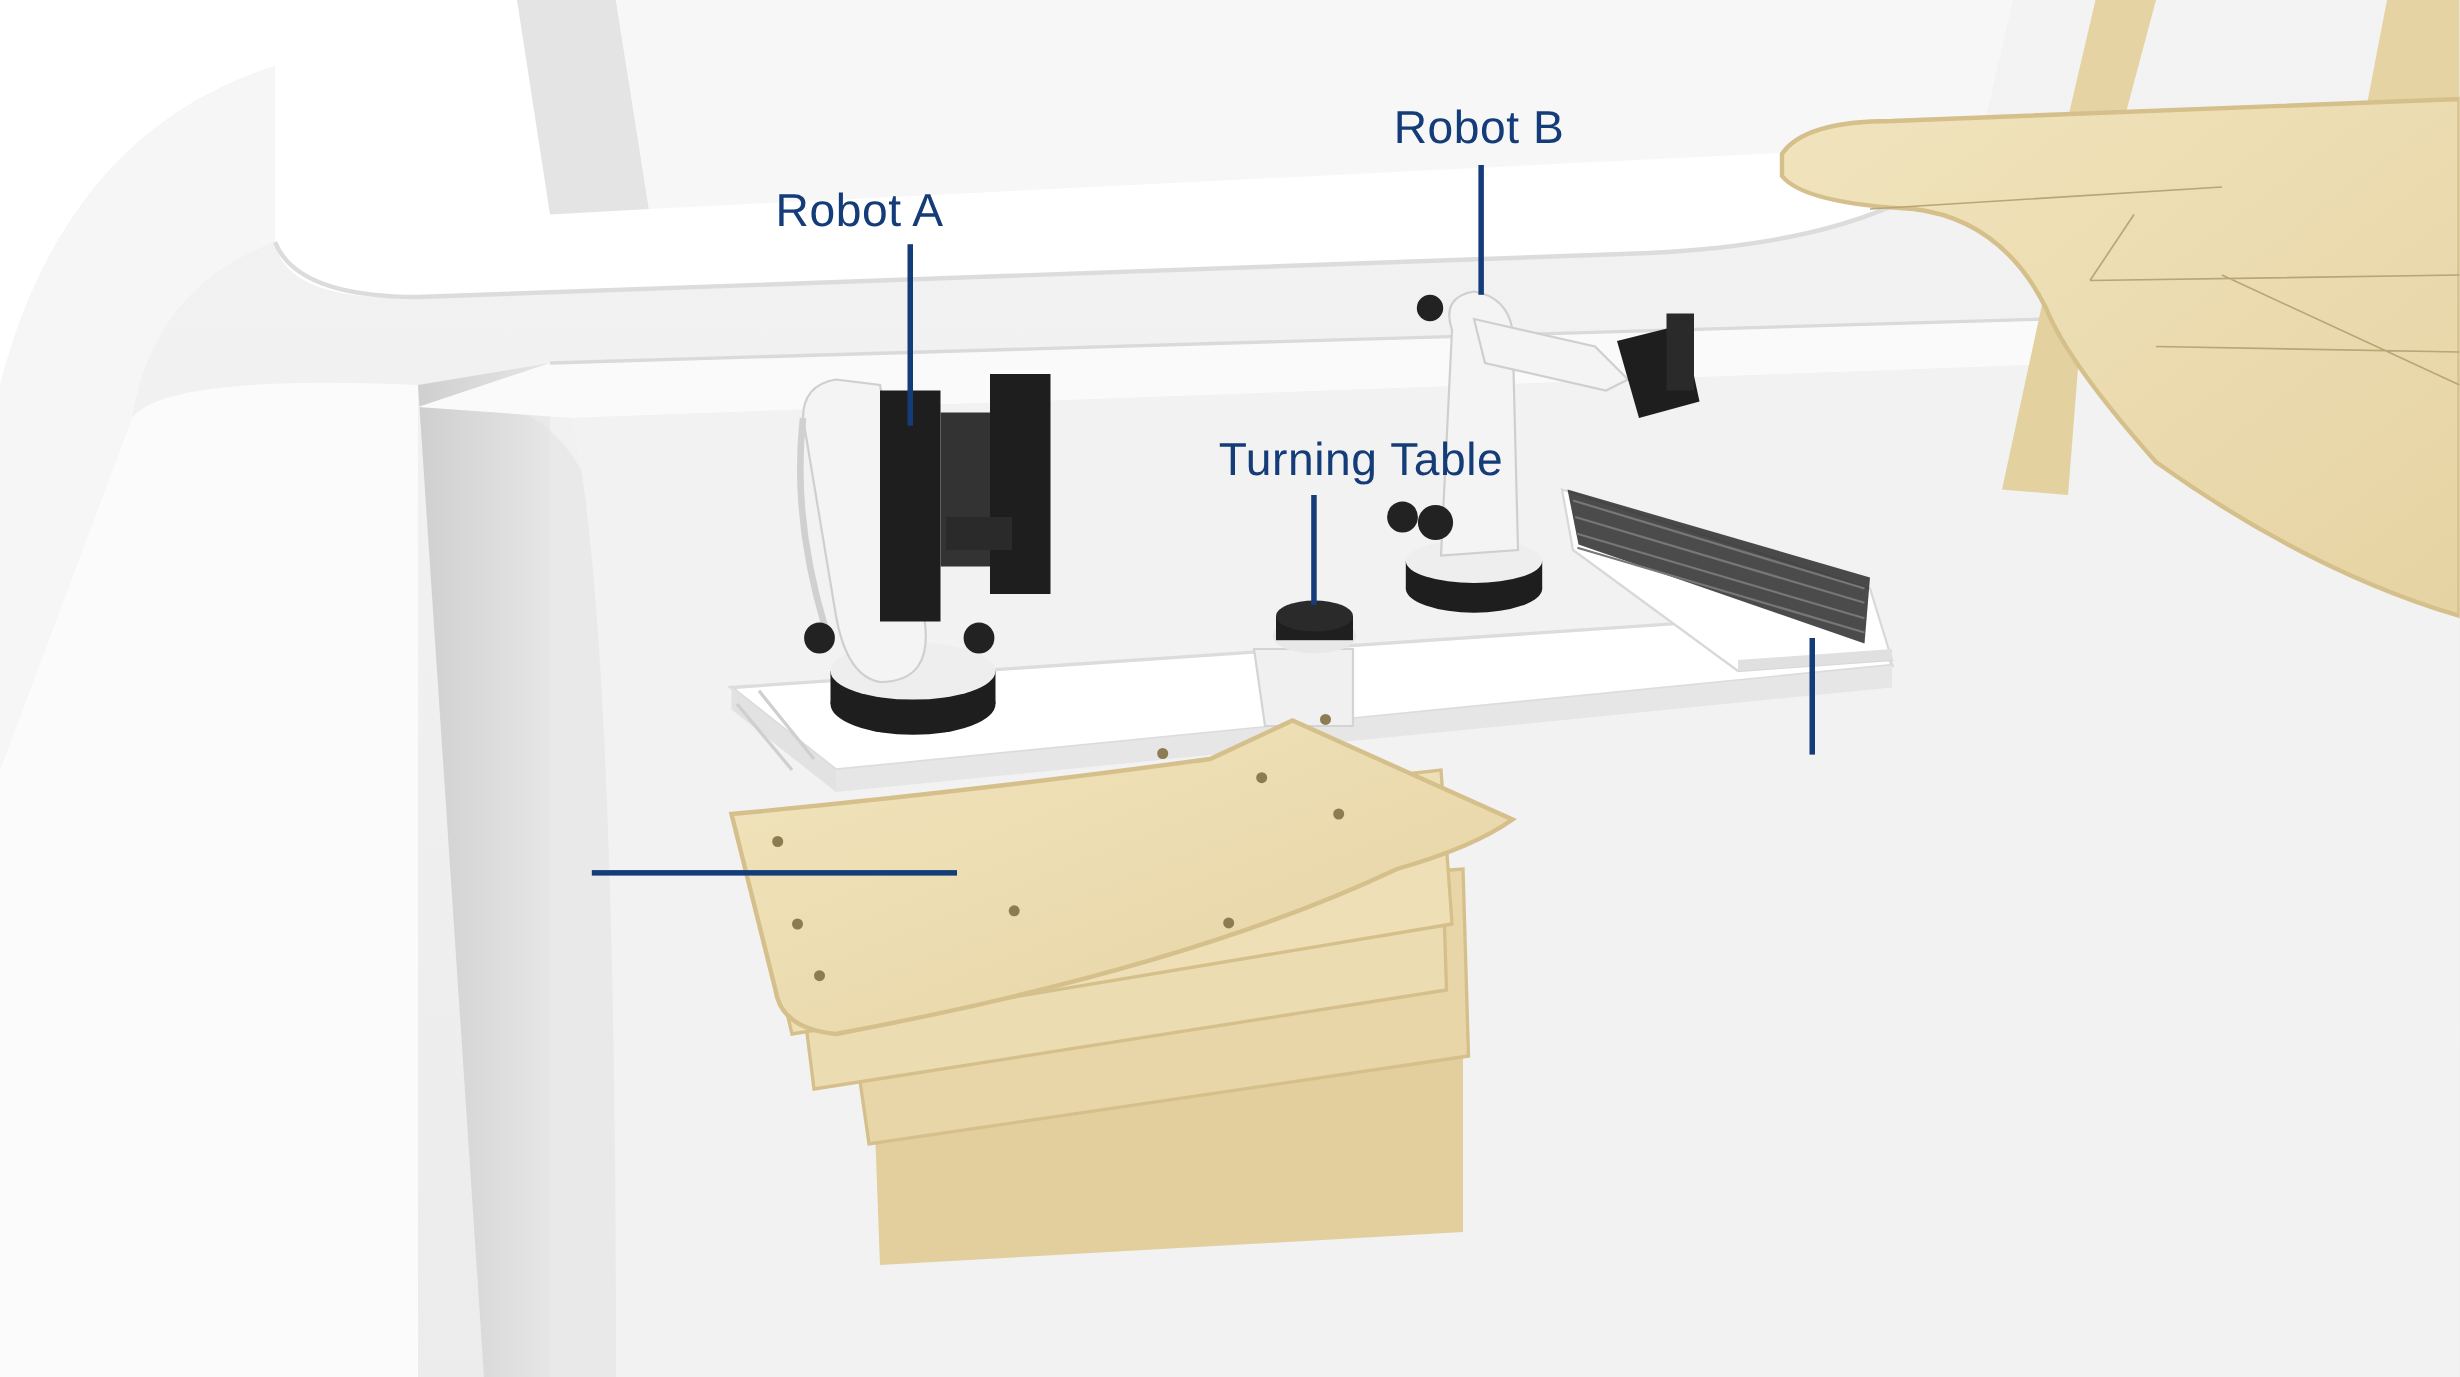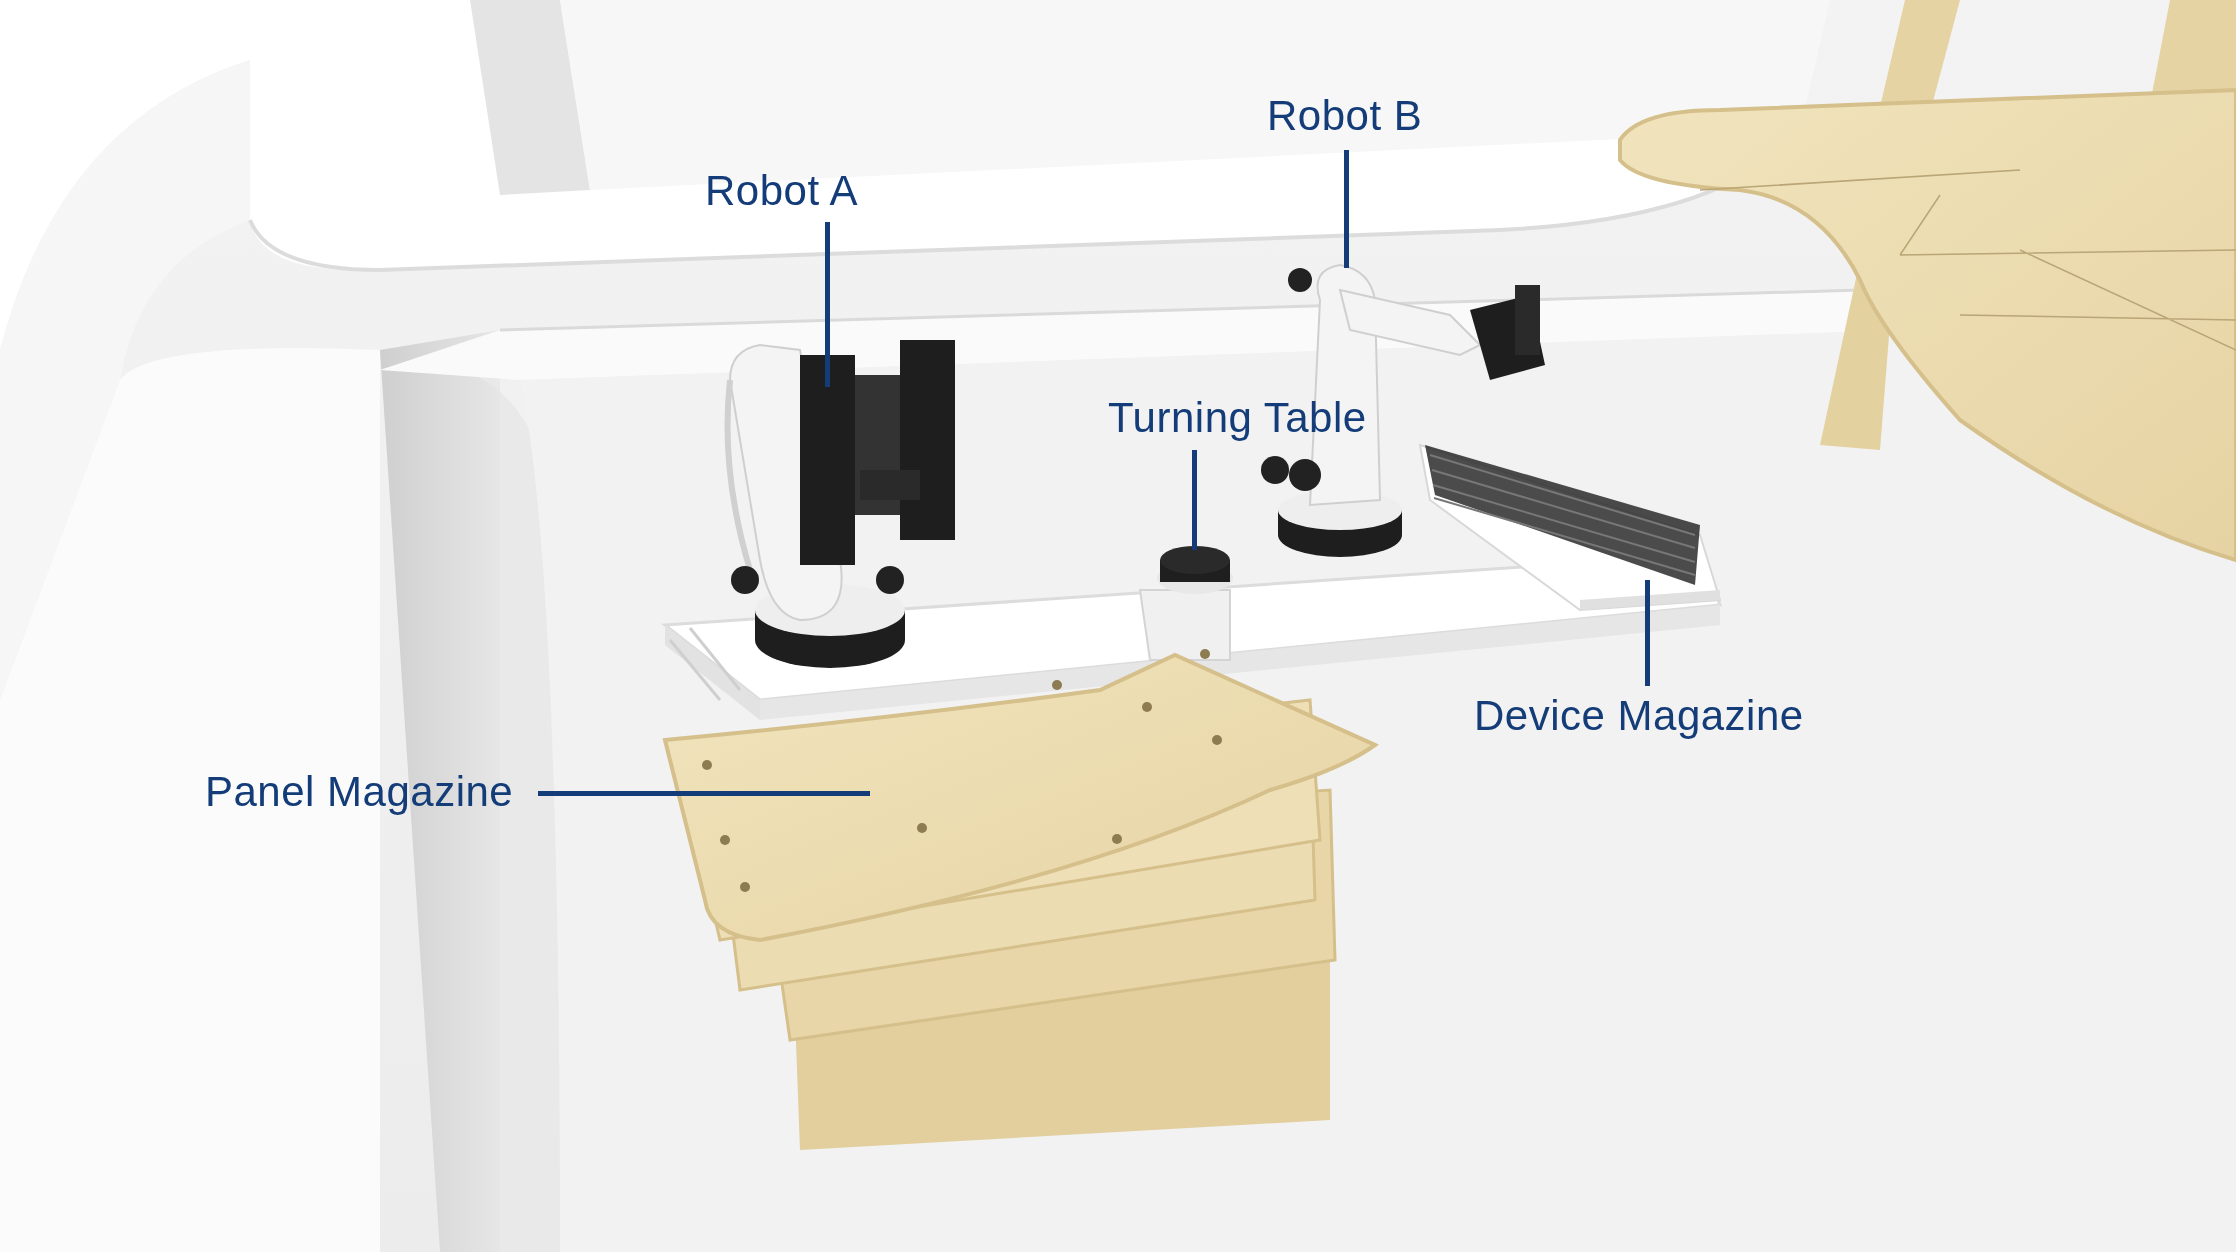--- a/index.html
+++ b/index.html
@@ -138,19 +138,17 @@
 
   <div class="label" style="left:705px; top:170px;">Robot A</div>
   <div class="vline" style="left:825px; top:222px; height:165px;"></div>
 
   <div class="label" style="left:1267px; top:95px;">Robot B</div>
   <div class="vline" style="left:1344px; top:150px; height:118px;"></div>
 
   <div class="label" style="left:1108px; top:397px;">Turning Table</div>
   <div class="vline" style="left:1192px; top:450px; height:100px;"></div>
 
-  <div class="label" style="left:1474px; top:695px;">Device Magazine</div>
   <div class="vline" style="left:1645px; top:580px; height:106px;"></div>
 
-  <div class="label" style="left:205px; top:771px;">Panel Magazine</div>
   <div class="hline" style="left:538px; top:791px; width:332px;"></div>
 
 </div>
 
 </body></html>

